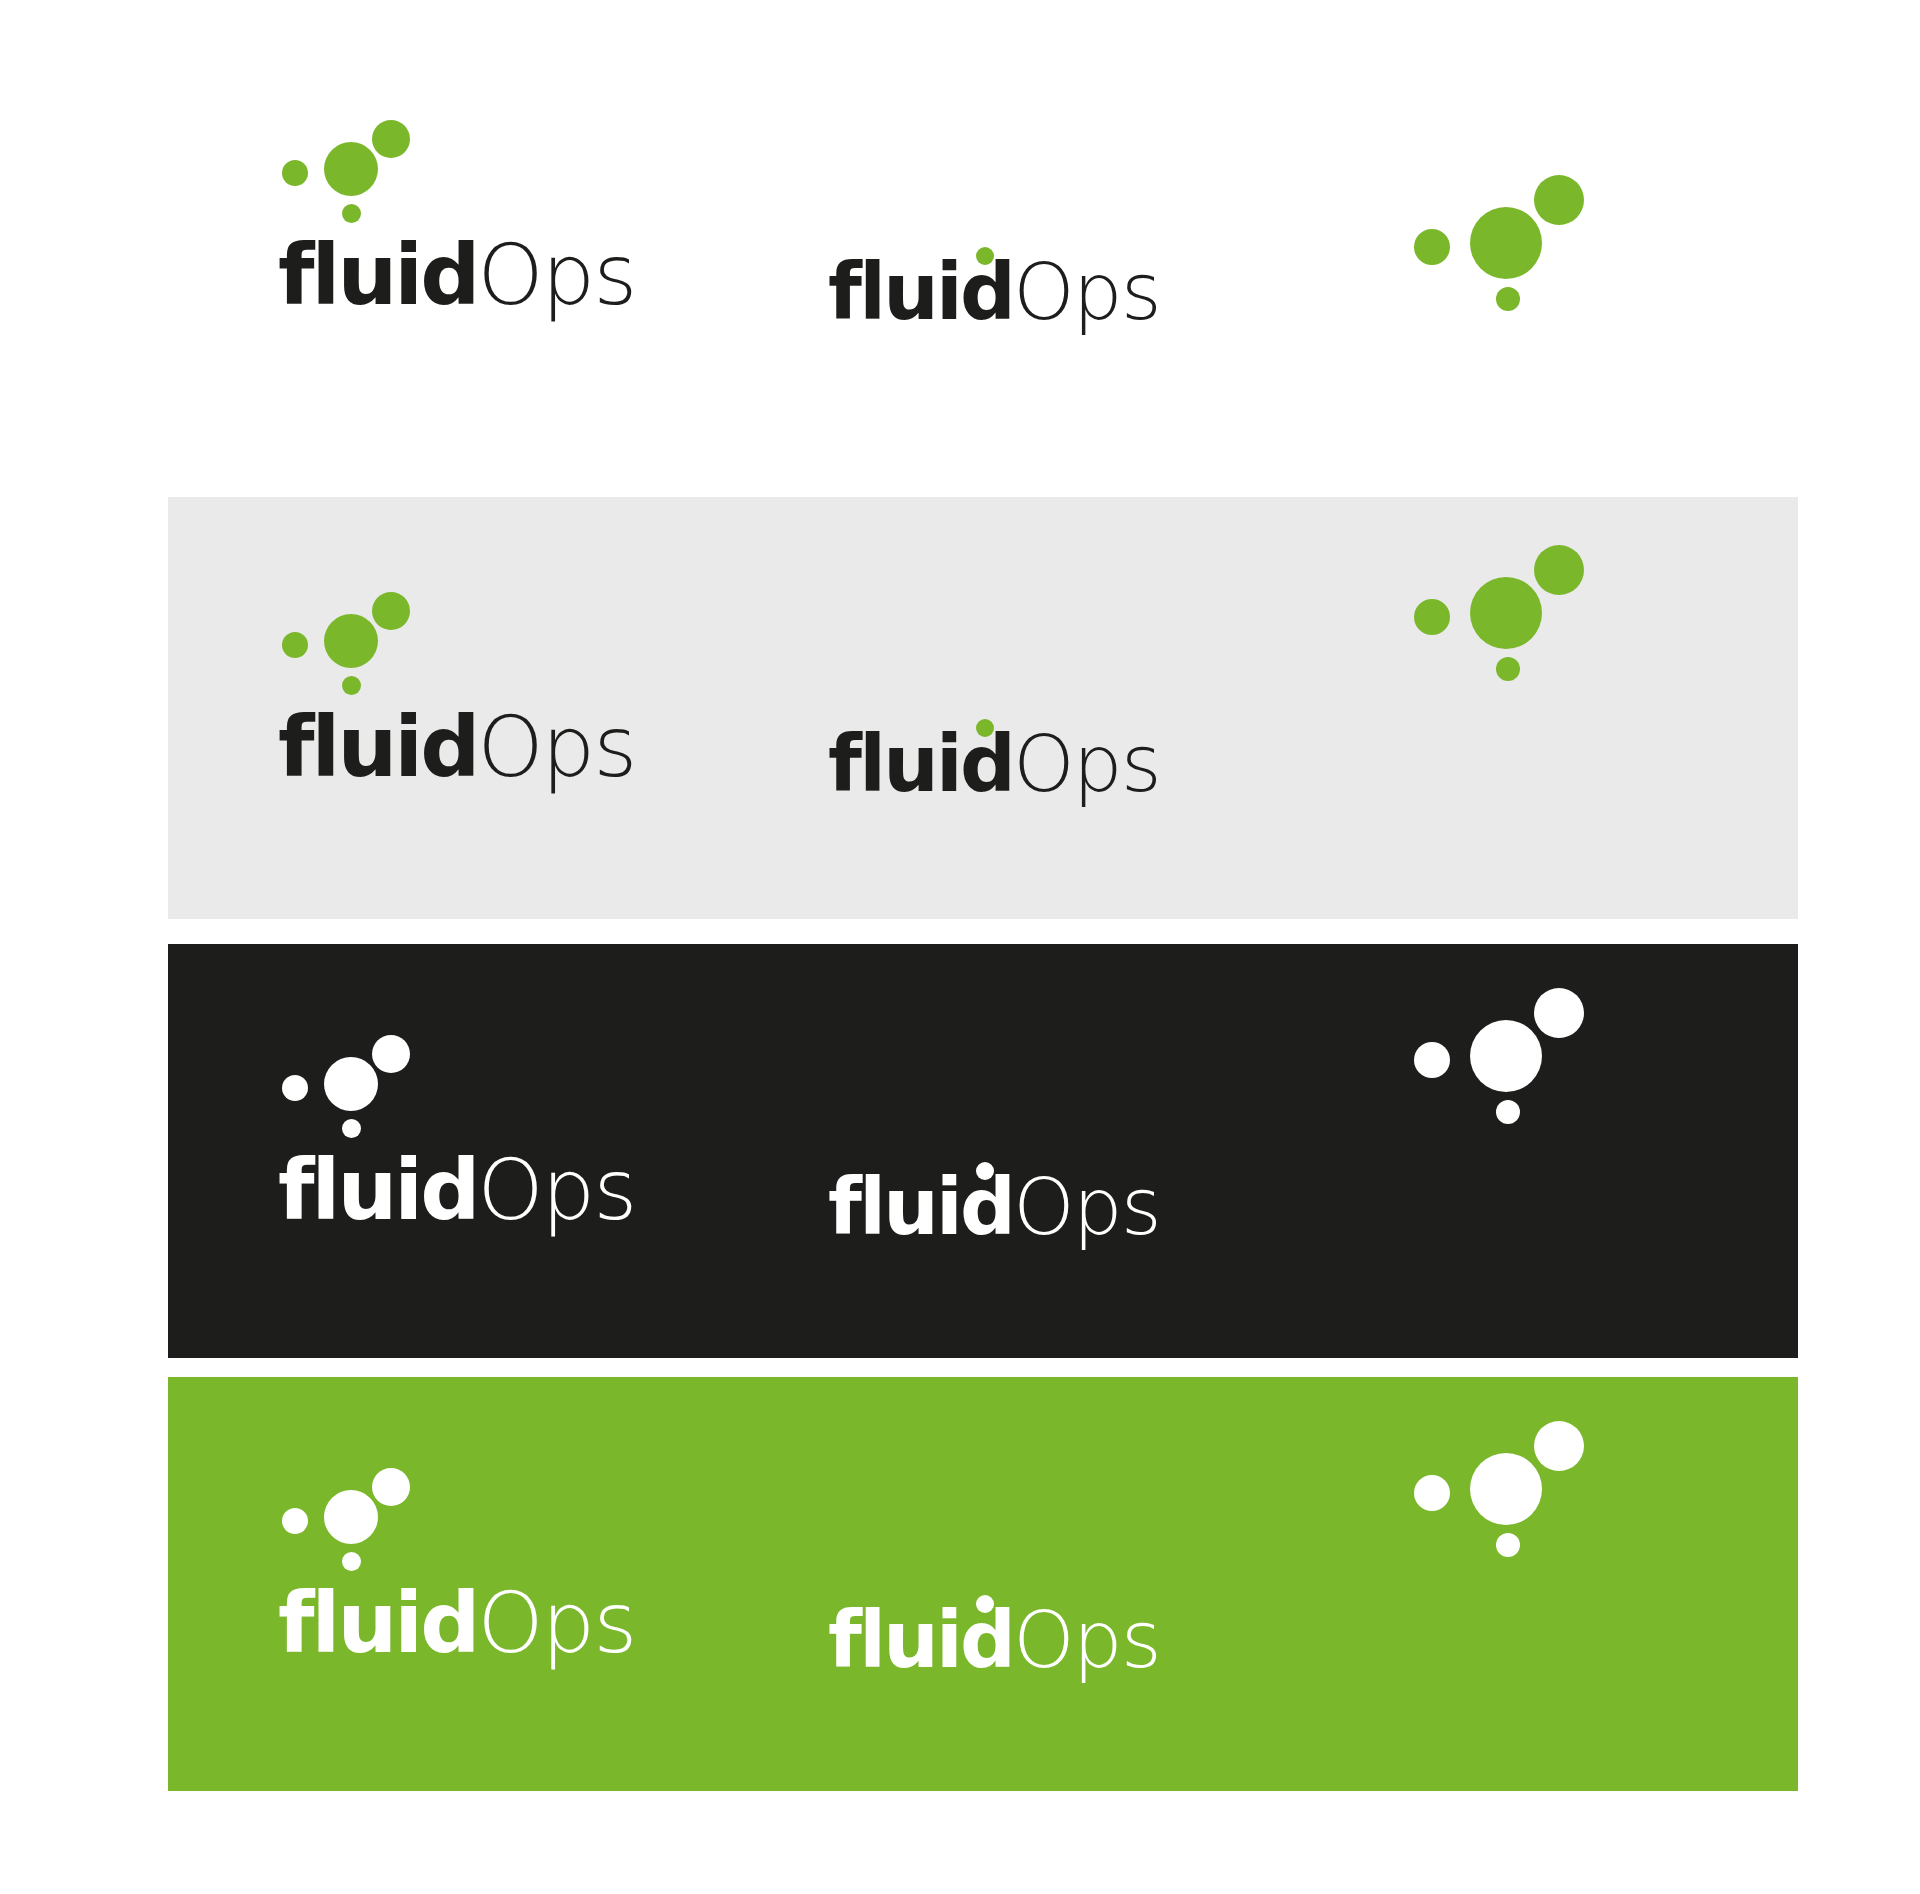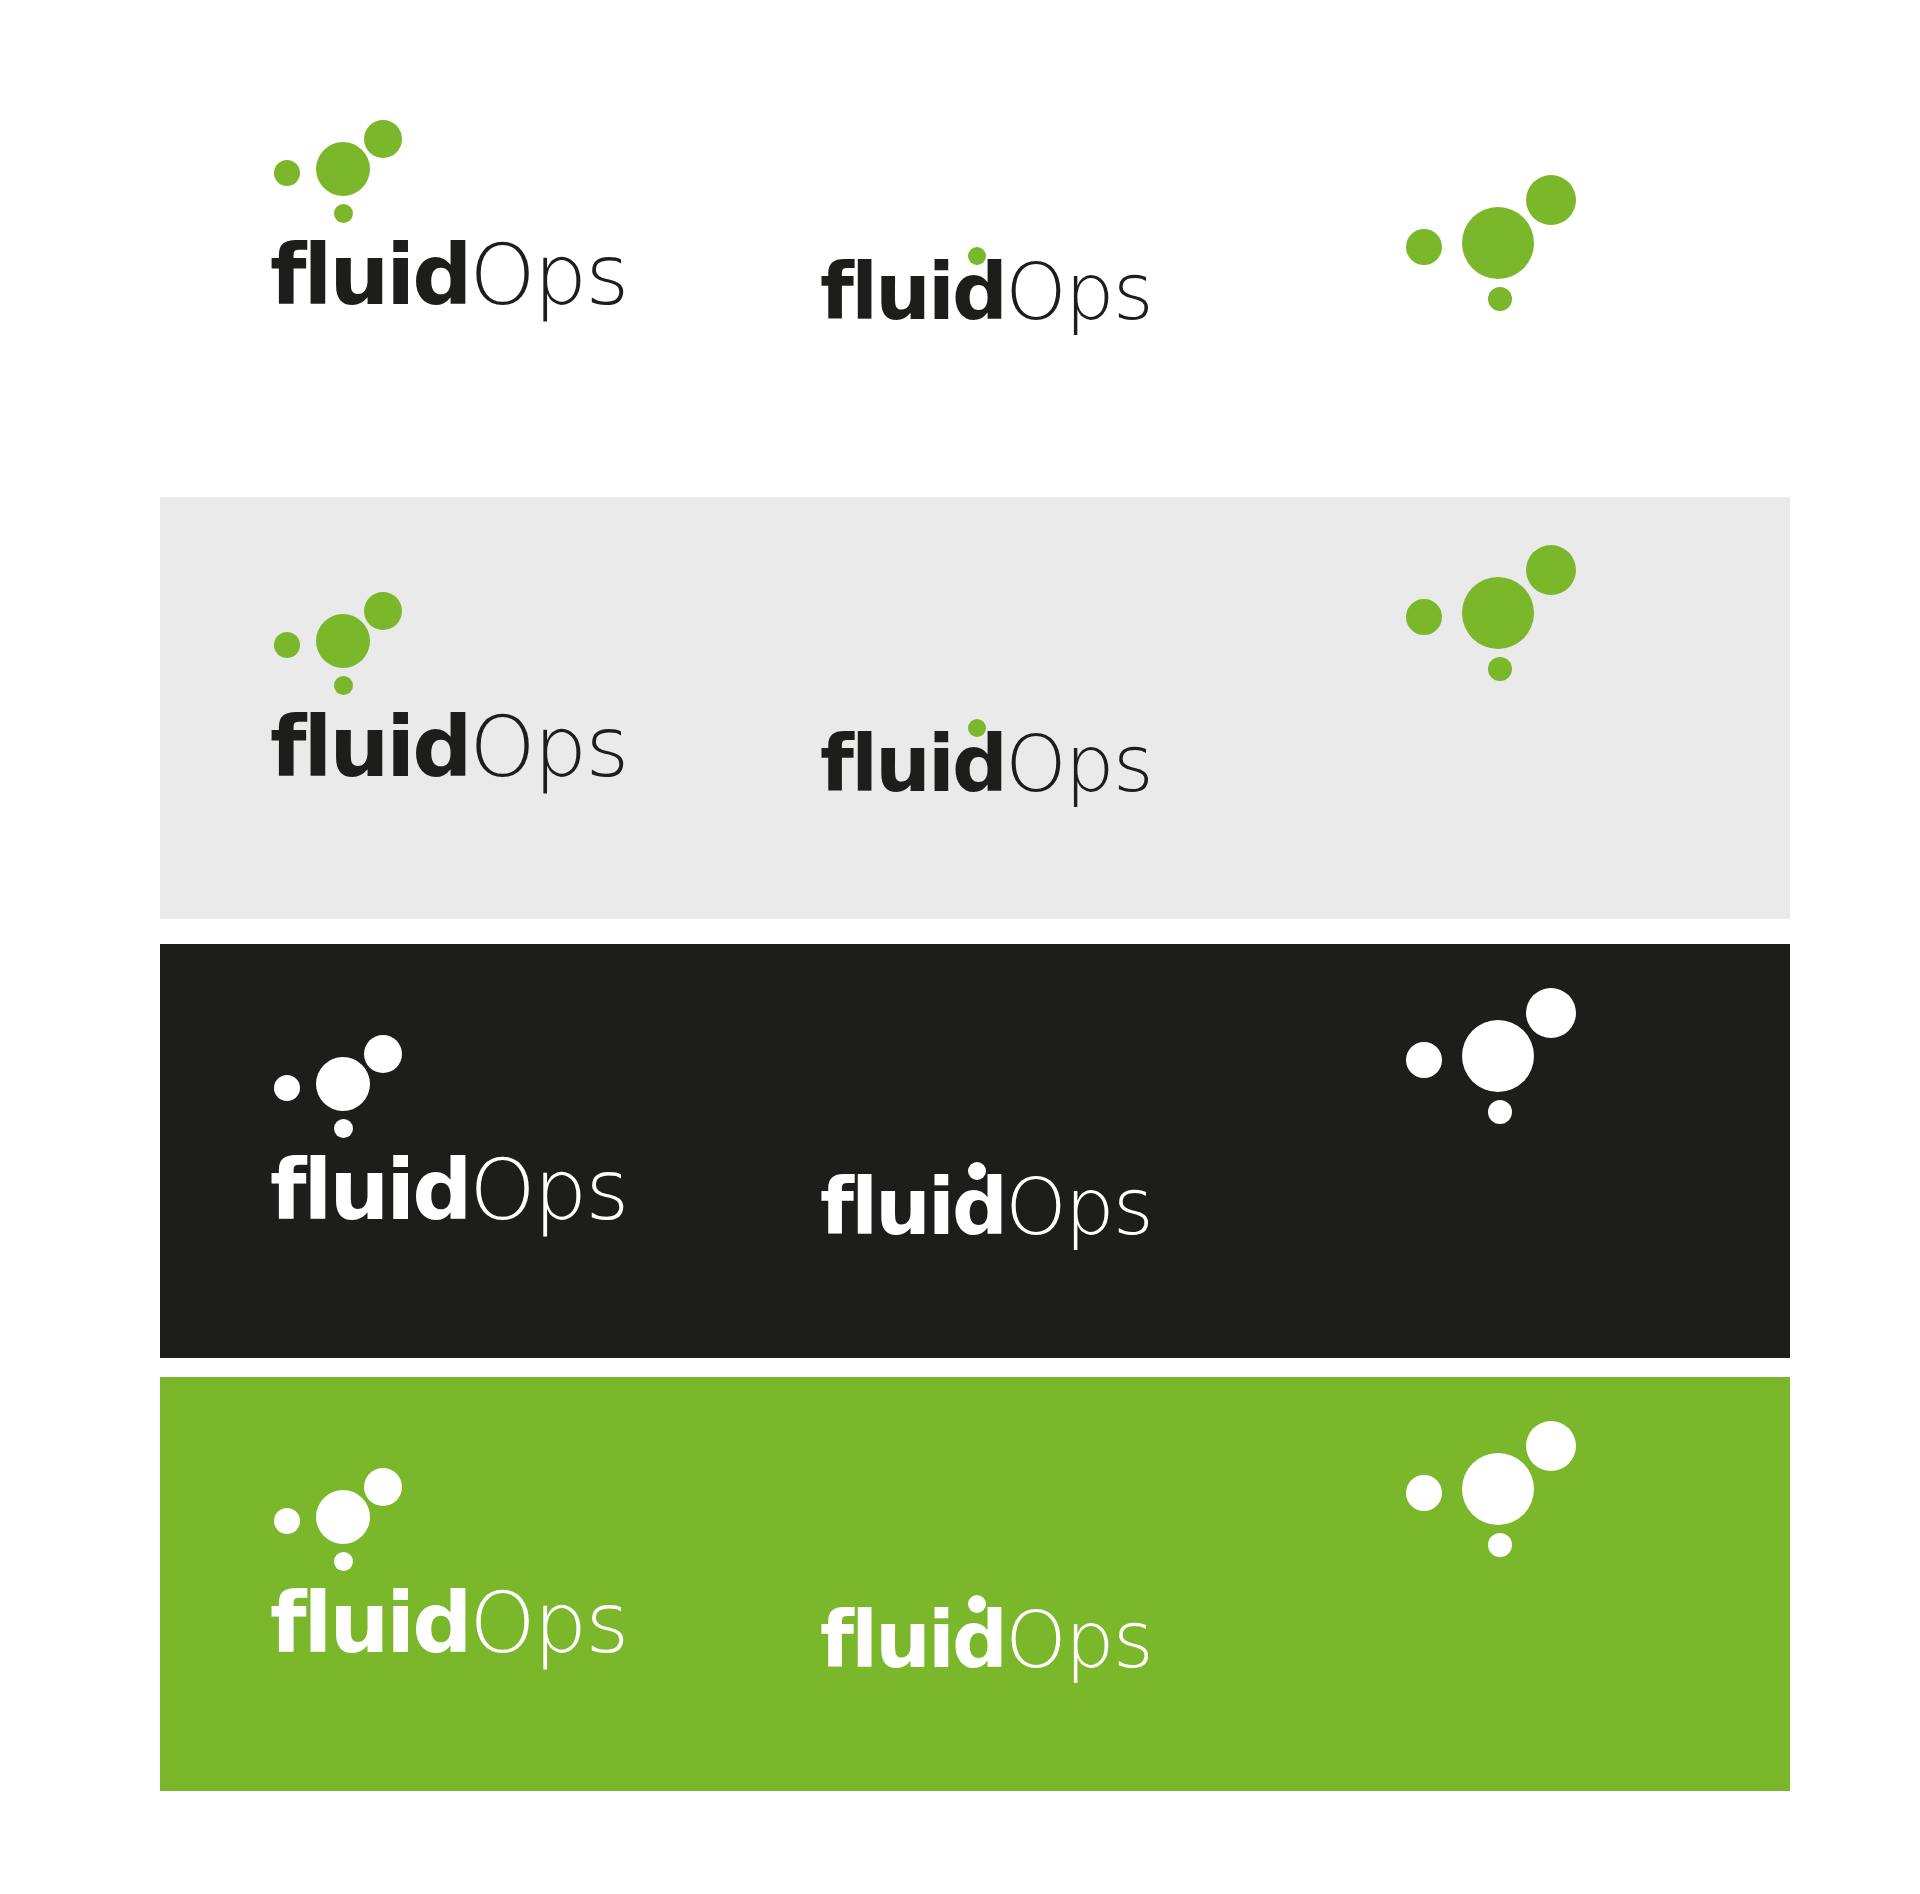--- a/index.html
+++ b/index.html
@@ -10,21 +10,21 @@
   body {
     width: 1920px;
     height: 1894px;
     font-family: "Liberation Sans", sans-serif;
     position: relative;
     overflow: hidden;
   }
 
   .sheet {
     position: absolute;
-    left: 0; top: 0;
+    left: 8px; top: 0;
     width: 1692px;
     height: 1894px;
     border-radius: 17px;
   }
 
   
   .band {
     position: absolute;
     left: 160px;
     width: 1630px;

